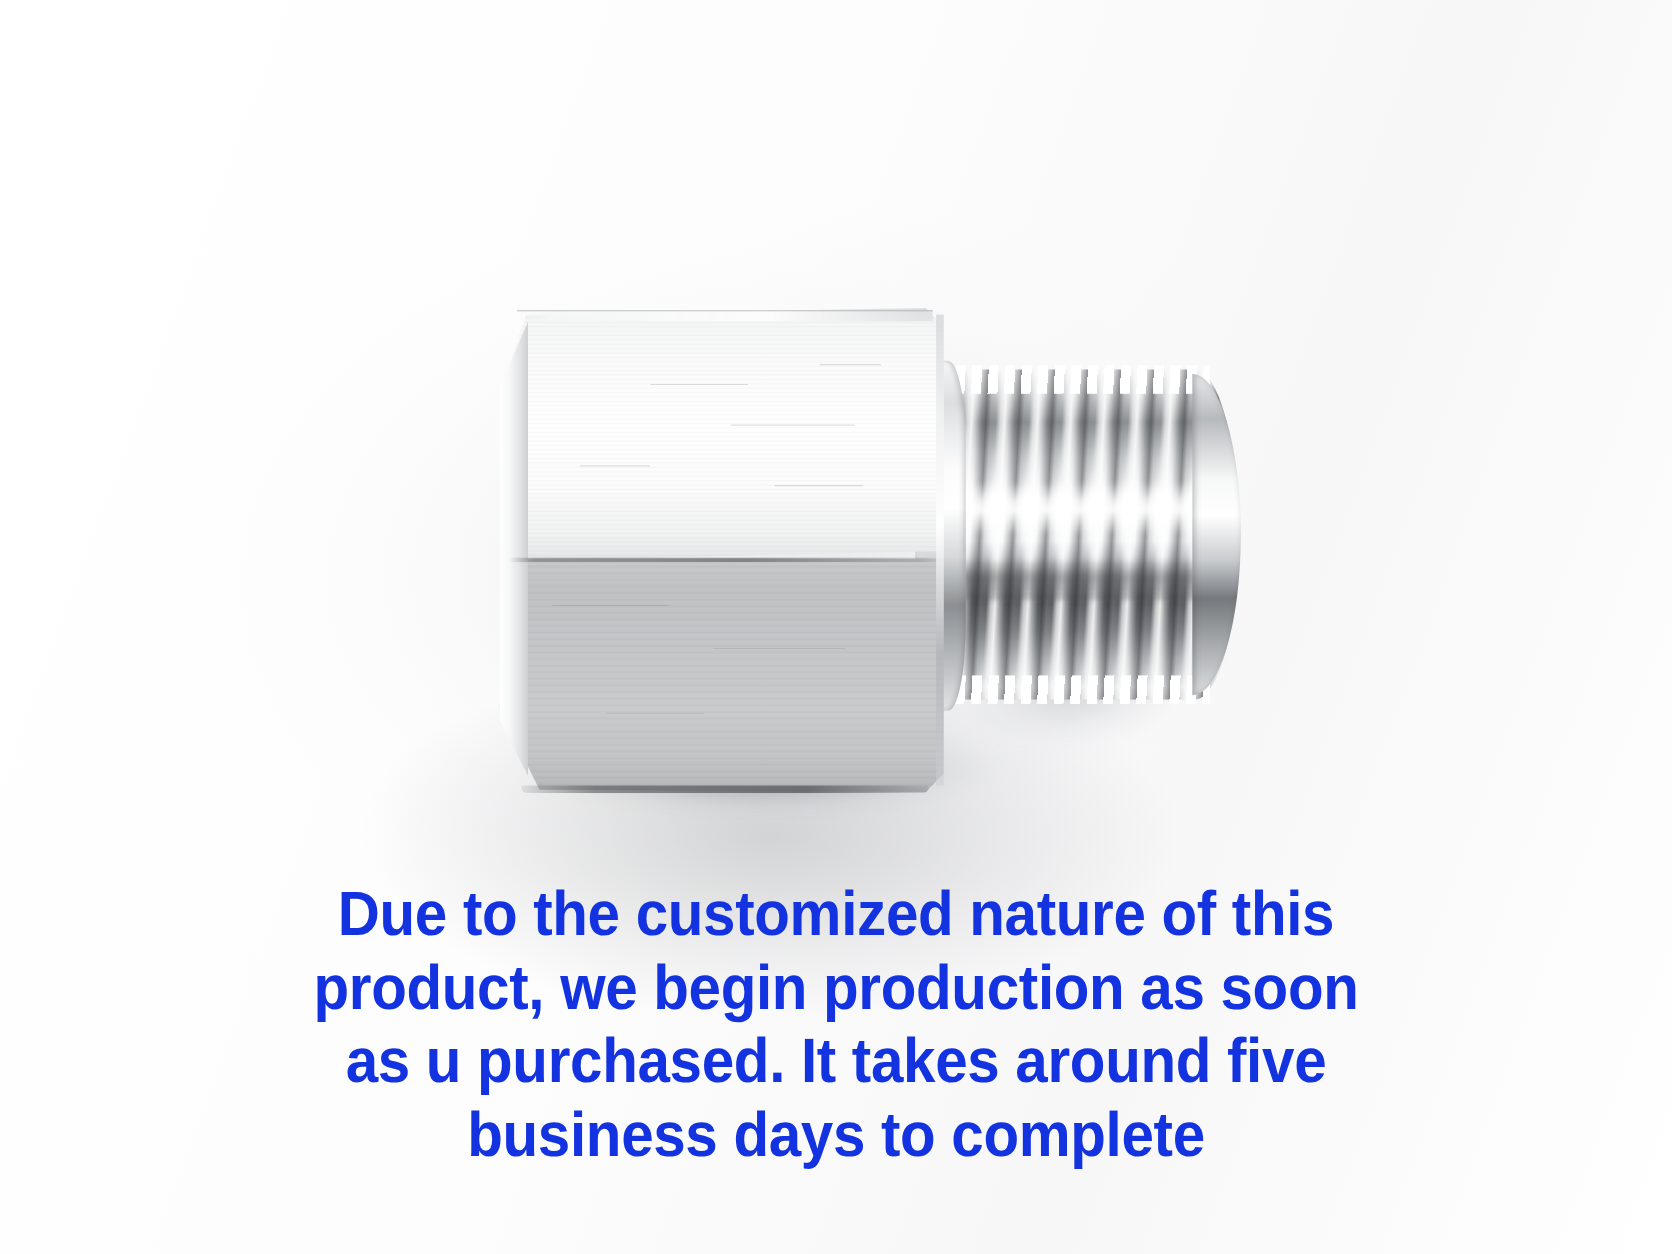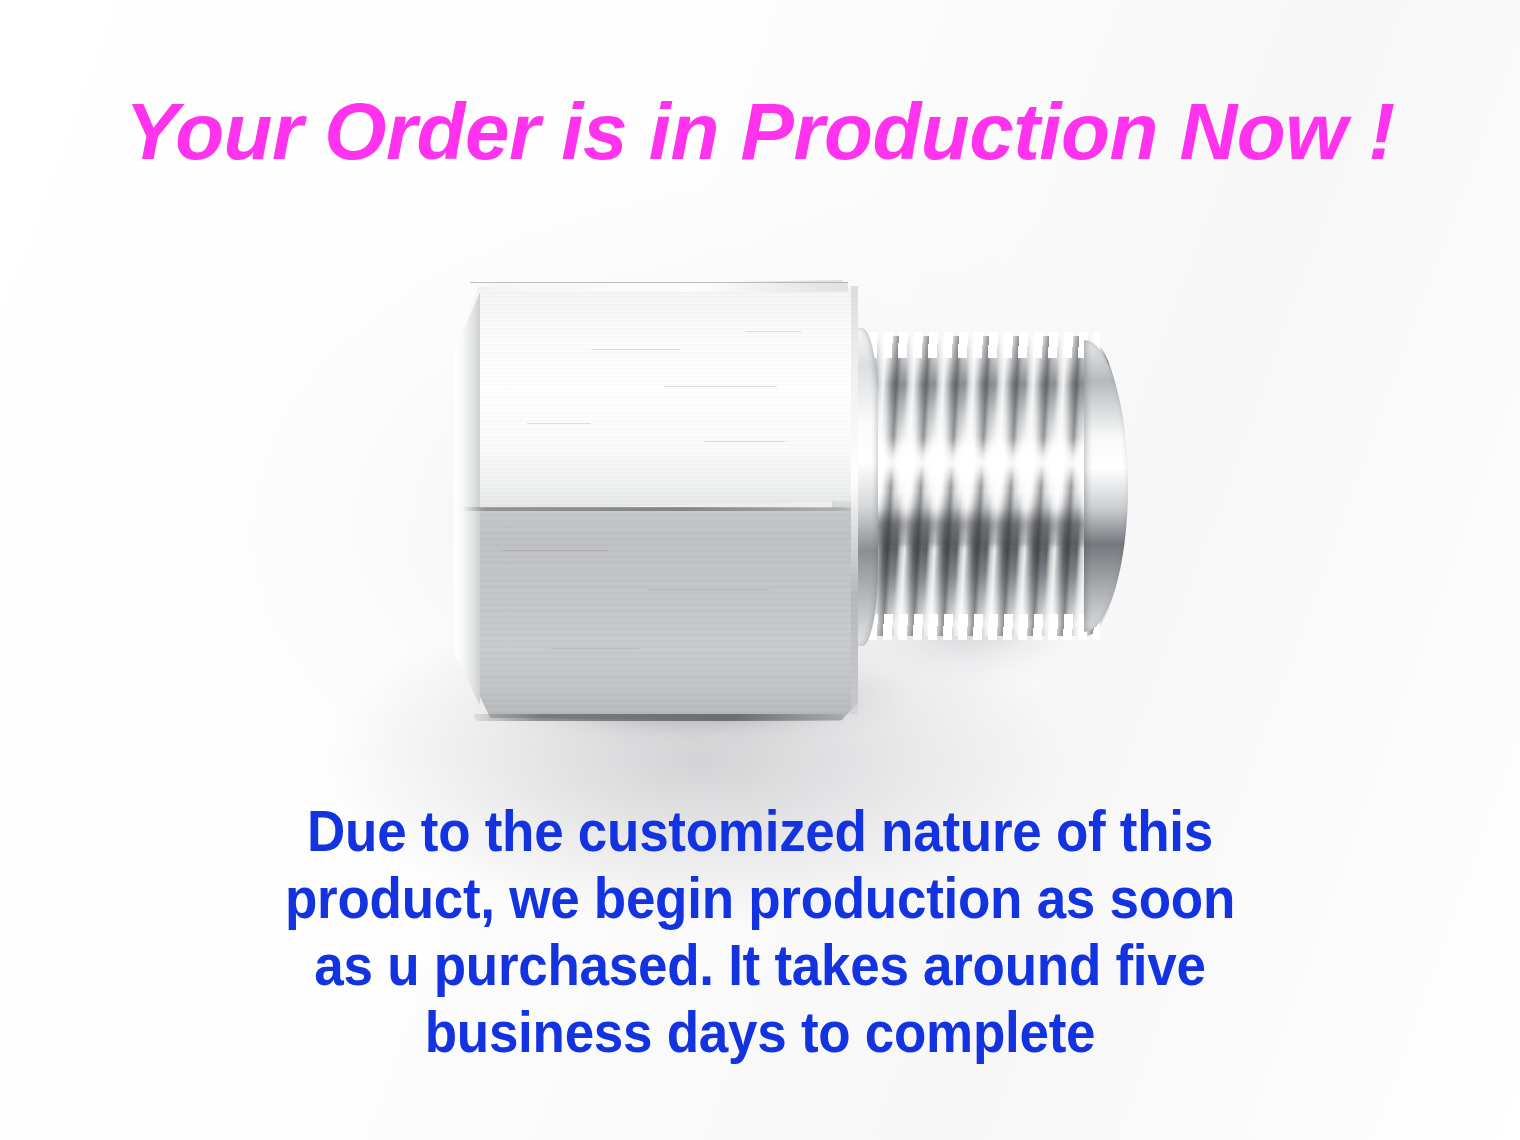--- a/index.html
+++ b/index.html
@@ -365,21 +365,20 @@
     border-radius: 1px;
   }
 </style>
 </head>
 <body>
 
 <div id="page">
 
   <div class="backdrop"></div>
 
-  <div class="title" style="color:#ff33ee;">Your Order is in Production Now !</div>
 
   <div class="product">
 
     <div class="prod-shadow"></div>
     <div class="prod-shadow-2"></div>
 
     <div class="threads">
       <div class="thread-body">
         <div class="thread-ridges"></div>
         <div class="thread-specular"></div>

